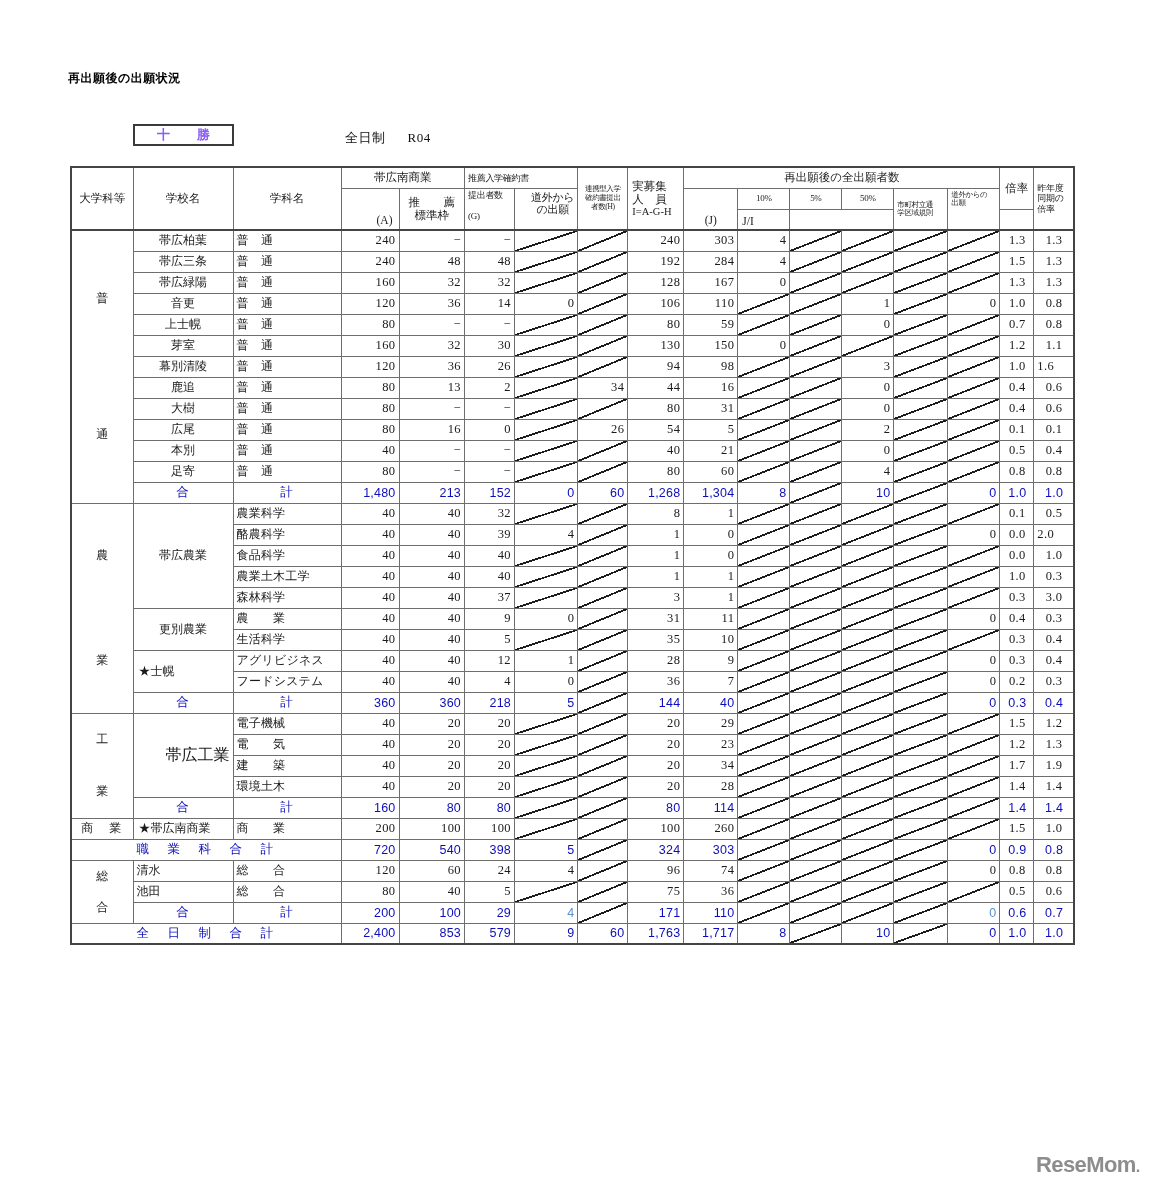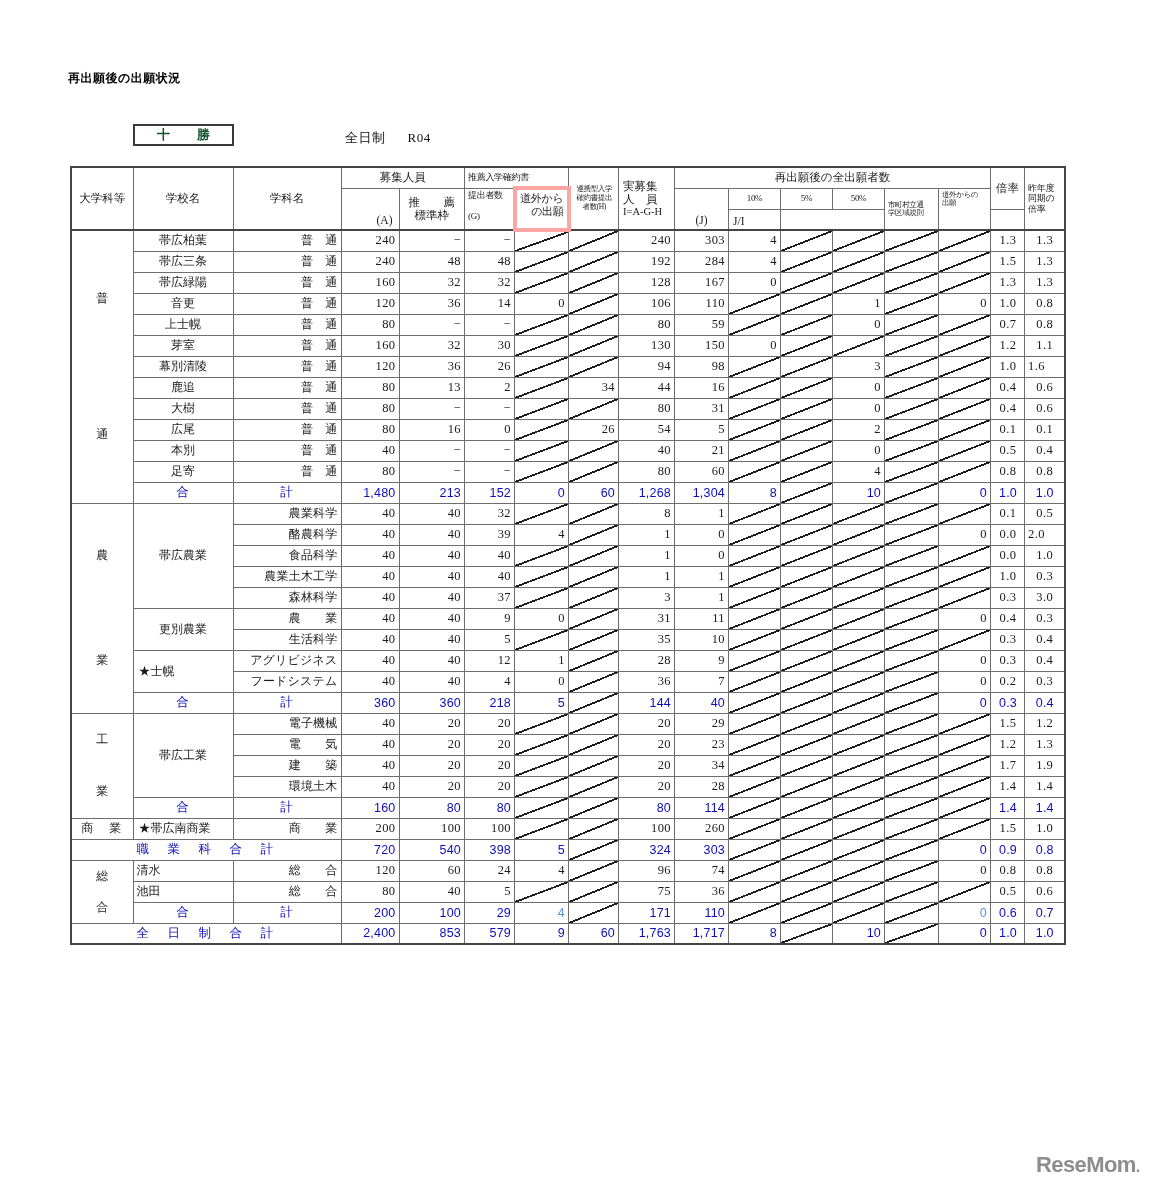--- a/index.html
+++ b/index.html
@@ -11,21 +11,21 @@
   .page-title{
     position:absolute;left:68px;top:70px;
     font-family:"Liberation Sans","DejaVu Sans",sans-serif;
     font-size:12px;font-weight:bold;color:#000;letter-spacing:.5px;
   }
   .region-box{
     position:absolute;left:133px;top:124px;width:101px;height:22px;
     border:2px solid #3a3a3a;box-sizing:border-box;
     display:flex;align-items:center;justify-content:center;
     font-family:"Liberation Sans","DejaVu Sans",sans-serif;
-    font-size:13px;font-weight:bold;letter-spacing:7px;text-indent:7px;color:#14532d;
+    font-size:13px;font-weight:bold;letter-spacing:7px;text-indent:7px;color:#8b5cf6;
   }
   .sys-label{
     position:absolute;left:345px;top:129px;
     font-size:13px;color:#111;letter-spacing:.5px;
   }
   .sys-label .yr{margin-left:22px;}
 
   table.grid{
     position:absolute;left:70px;top:166px;
     border-collapse:collapse;table-layout:fixed;
@@ -41,21 +41,21 @@
   .hdr-sm{font-size:9px;line-height:1.15;letter-spacing:-.3px;}
   .hdr-xs{font-size:7.5px;line-height:1.18;letter-spacing:-.4px;}
   .num{text-align:right;padding-right:5px;font-size:12.5px;letter-spacing:.4px;}
   .ctr{text-align:center;}
   .lft{text-align:left;padding-left:8px;}
   .grp{
     text-align:center;font-family:"Liberation Sans","DejaVu Sans",sans-serif;
     font-weight:bold;font-size:12px;letter-spacing:2px;
   }
   .subj{
-    font-size:12px;letter-spacing:.2px;padding-left:6px;text-align:right;
+    font-size:12px;letter-spacing:.2px;padding-left:6px;text-align:left;
   }
   .total-row td{
     color:#0d0dbb;font-family:"Liberation Sans","DejaVu Sans",sans-serif;
     font-weight:bold;font-size:12.5px;
   }
   .total-row td.num{font-size:12.5px;letter-spacing:.2px;}
   .tlabel-l{text-align:center;letter-spacing:1px;}
   .tlabel-r{text-align:center;letter-spacing:1px;}
   .pale{color:#5a8fd6 !important;}
   .thick-top{border-top:2px solid #444 !important;}
@@ -108,21 +108,21 @@
     <col style="width:54px">
       <col style="width:52px">
     <col style="width:34px">
       <col style="width:40px">
   </colgroup>
   <thead>
     <tr>
       <td class="hdr thick-top thick-left" rowspan="3">大学科等</td>
       <td class="hdr thick-top" rowspan="3">学校名</td>
       <td class="hdr thick-top" rowspan="3">学科名</td>
-      <td class="hdr thick-top" colspan="2">募集人員</td>
+      <td class="hdr thick-top" colspan="2">帯広南商業</td>
       <td class="hdr hdr-sm thick-top" colspan="2" style="text-align:left;padding-left:3px;">推薦入学確約書</td>
       <td class="hdr hdr-xs thick-top" rowspan="3">
         <div>連携型入学</div>
         <div>確約書提出</div>
         <div>者数(H)</div>
       </td>
       <td class="hdr thick-top" rowspan="3" style="text-align:left;padding-left:4px;">
         <div>実募集</div>
         <div>人　員</div>
         <div style="font-size:10.5px">I=A-G-H</div>
@@ -138,21 +138,21 @@
     <tr>
       <td class="hdr" rowspan="2" style="border-top:none;vertical-align:bottom;text-align:right;padding-right:6px;padding-bottom:2px;">(A)</td>
       <td class="hdr" rowspan="2">
         <div style="letter-spacing:6px;text-indent:6px">推　薦</div>
         <div>標準枠</div>
       </td>
       <td class="hdr hdr-sm" rowspan="2" style="text-align:left;padding-left:3px;vertical-align:top;padding-top:1px;">
         <div>提出者数</div>
         <div style="margin-top:11px">(G)</div>
       </td>
-      <td class="hdr hdr-sm" rowspan="2" style="text-align:right;padding-left:3px;vertical-align:top;padding-top:2px;border:4px solid #fca5a5;">
+      <td class="hdr hdr-sm" rowspan="2" style="text-align:center;padding-left:16px;vertical-align:top;padding-top:2px;border:1px solid #fca5a5;">
         <div style="font-size:11px">道外から</div>
         <div style="font-size:11px">の出願</div>
       </td>
       <td class="hdr" rowspan="2" style="vertical-align:bottom;text-align:center;padding-bottom:2px;">(J)</td>
       <td class="hdr hdr-sm">10%</td>
       <td class="hdr hdr-sm">5%</td>
       <td class="hdr hdr-sm">50%</td>
       <td class="hdr hdr-xs" rowspan="2" style="text-align:left;padding-left:3px;vertical-align:top;padding-top:12px;">
         <div>市町村立通</div>
         <div>学区域規則</div>
@@ -587,21 +587,21 @@
         <td class="num ctr" style="text-align: center; padding-right: 2px;">0.3</td>
         <td class="num ctr thick-right" style="text-align: center; padding-right: 2px;">0.4</td>
       </tr>
       <tr>
         <td class="grp thick-left" rowspan="5">
           <div style="height: 100%; display: flex; flex-direction: column; justify-content: space-around; align-items: center; letter-spacing: 0px;">
             <div>工</div>
             <div>業</div>
           </div>
         </td>
-        <td class="ctr" rowspan="4" style="font-size: 12px;">帯広工業</td>
+        <td class="ctr" rowspan="4" style="font-size: 16px; text-align: right;">帯広工業</td>
         <td class="subj">電子機械</td>
         <td class="num">40</td>
         <td class="num">20</td>
         <td class="num">20</td>
         <td class="num slash"></td>
         <td class="num slash"></td>
         <td class="num">20</td>
         <td class="num">29</td>
         <td class="num slash"></td>
         <td class="num slash"></td>

